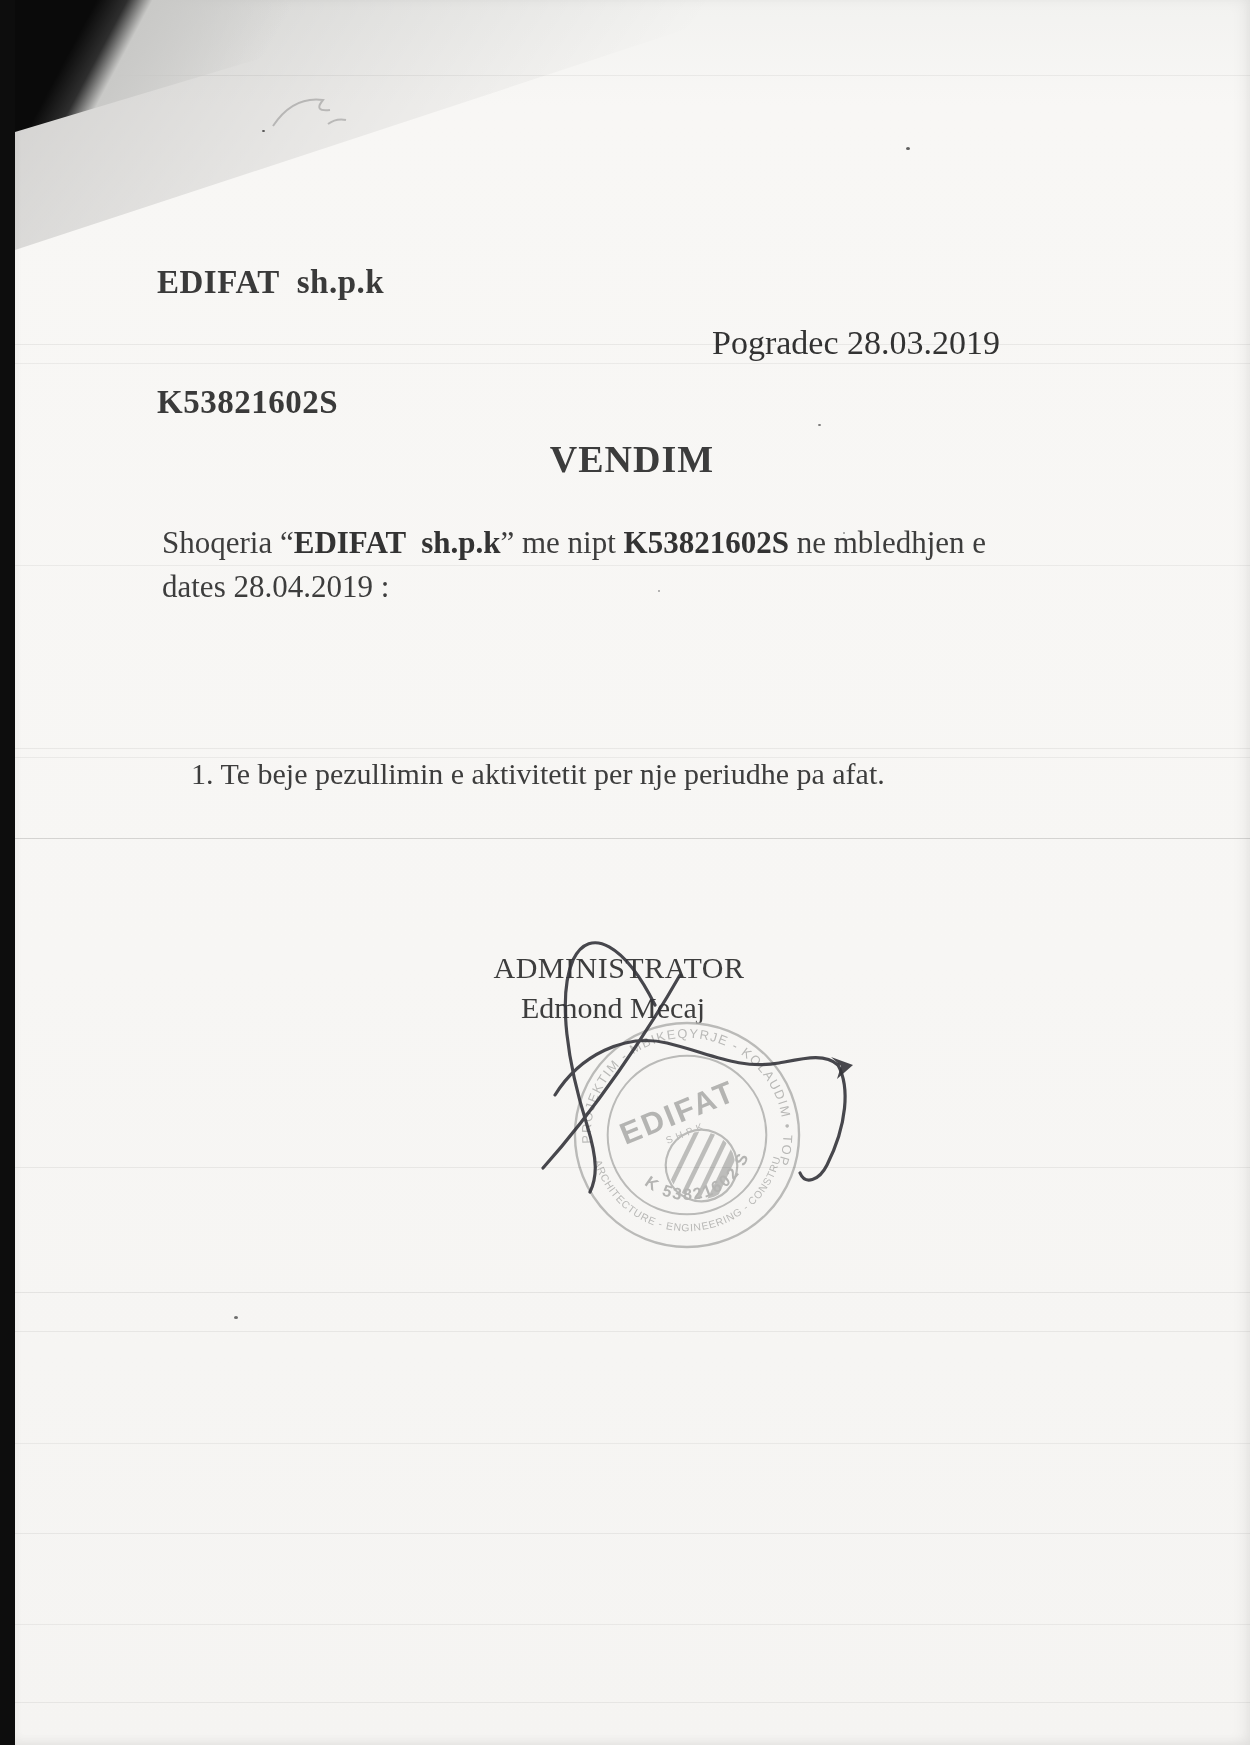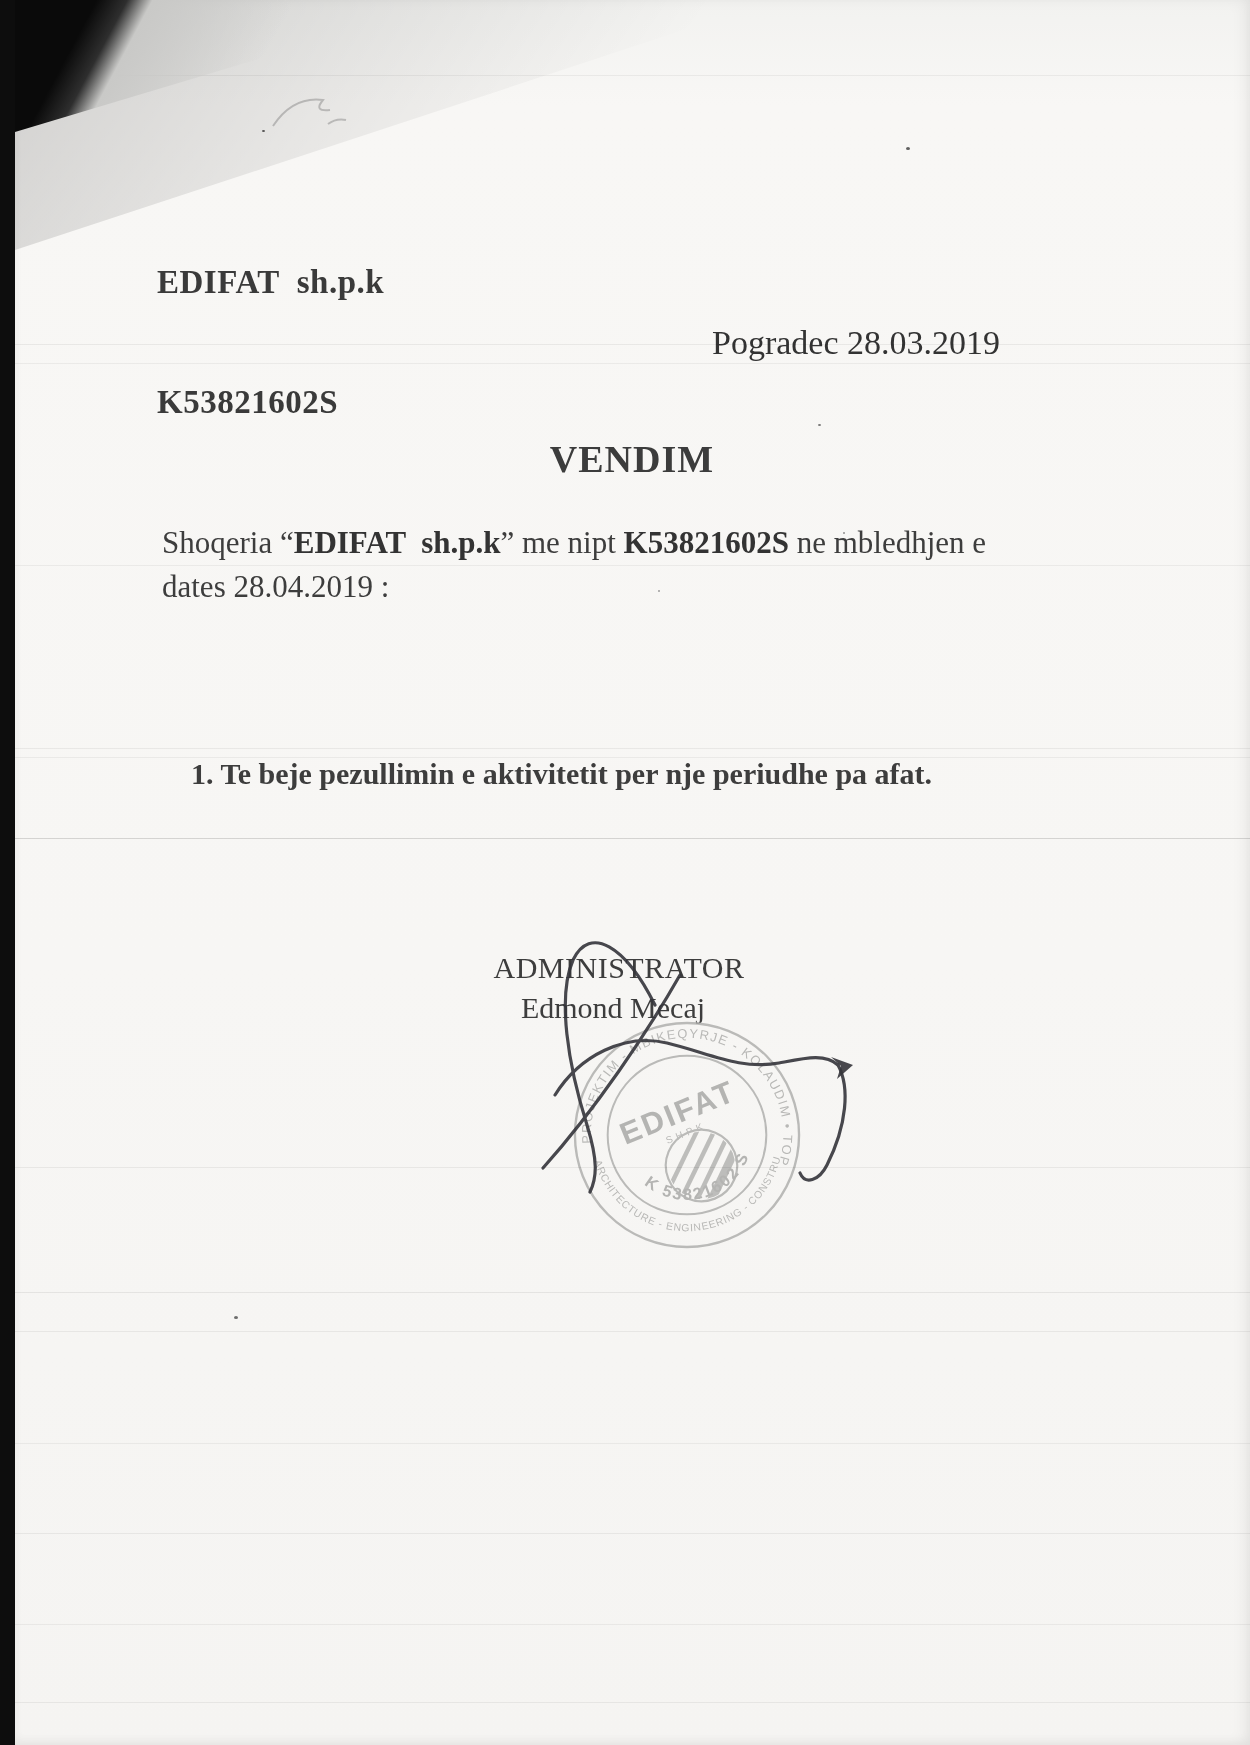--- a/index.html
+++ b/index.html
@@ -33,21 +33,21 @@
     font-weight:bold;font-size:33px;color:#3a3a3a;white-space:pre;letter-spacing:.5px;}
   .place-date{position:absolute;left:697px;top:324px;font-weight:normal;font-size:34px;color:#333;}
   .doc-title{position:absolute;left:0;top:430px;width:1220px;text-align:center;margin:7px;
     font-weight:bold;font-size:38px;letter-spacing:1px;color:#3c3c3c;}
   .intro{position:absolute;left:142px;top:516px;width:1010px;margin:5px;
     font-size:31px;line-height:44px;color:#3d3d3d;white-space:pre-wrap;}
   .intro b{color:#333;}
   .vendosi{position:absolute;left:0;top:679px;width:1210px;text-align:center;
     font-size:27px;color:#3d3d3d;}
   .decision-item{position:absolute;left:176px;top:757px;width:1000px;
-    font-size:30px;color:#3d3d3d;font-weight:bold;}
+    font-size:30px;color:#3d3d3d;}
   .sig-role{position:absolute;left:0;top:951px;width:1208px;text-align:center;
     font-size:30px;letter-spacing:.5px;color:#3d3d3d;}
   .sig-name{position:absolute;left:0;top:991px;width:1196px;text-align:center;
     font-size:30px;color:#3d3d3d;}
 
   .stamp-svg{position:absolute;left:553px;top:1016px;width:238px;height:238px;opacity:.85;}
   .stamp-svg text{font-family:"Liberation Sans","DejaVu Sans",sans-serif;}
   .signature-svg{position:absolute;left:480px;top:915px;width:390px;height:370px;}
   .scribble-svg{position:absolute;left:253px;top:86px;width:100px;height:55px;opacity:.45;}
 </style>

